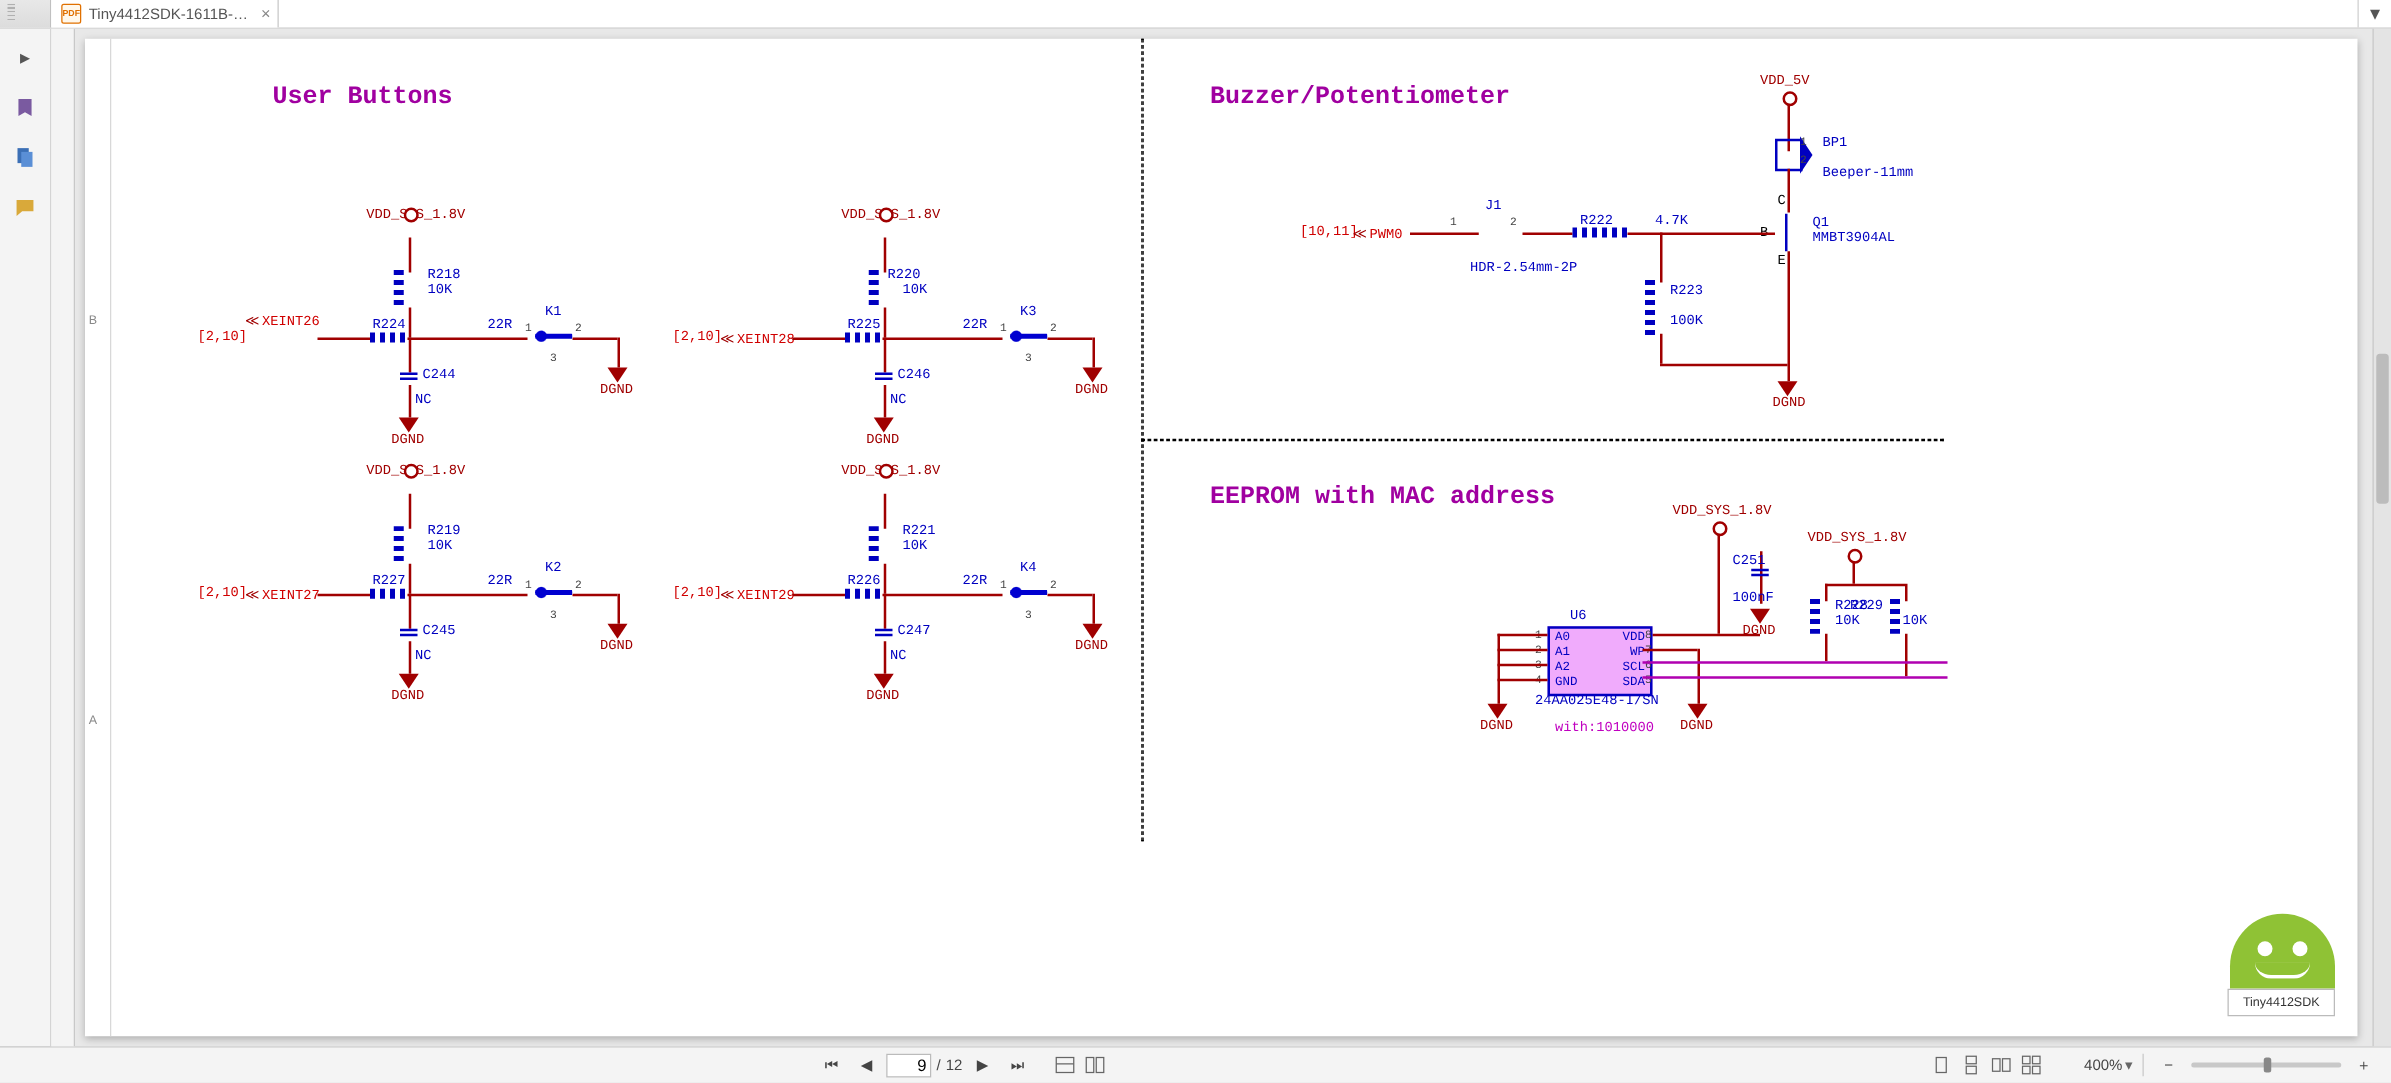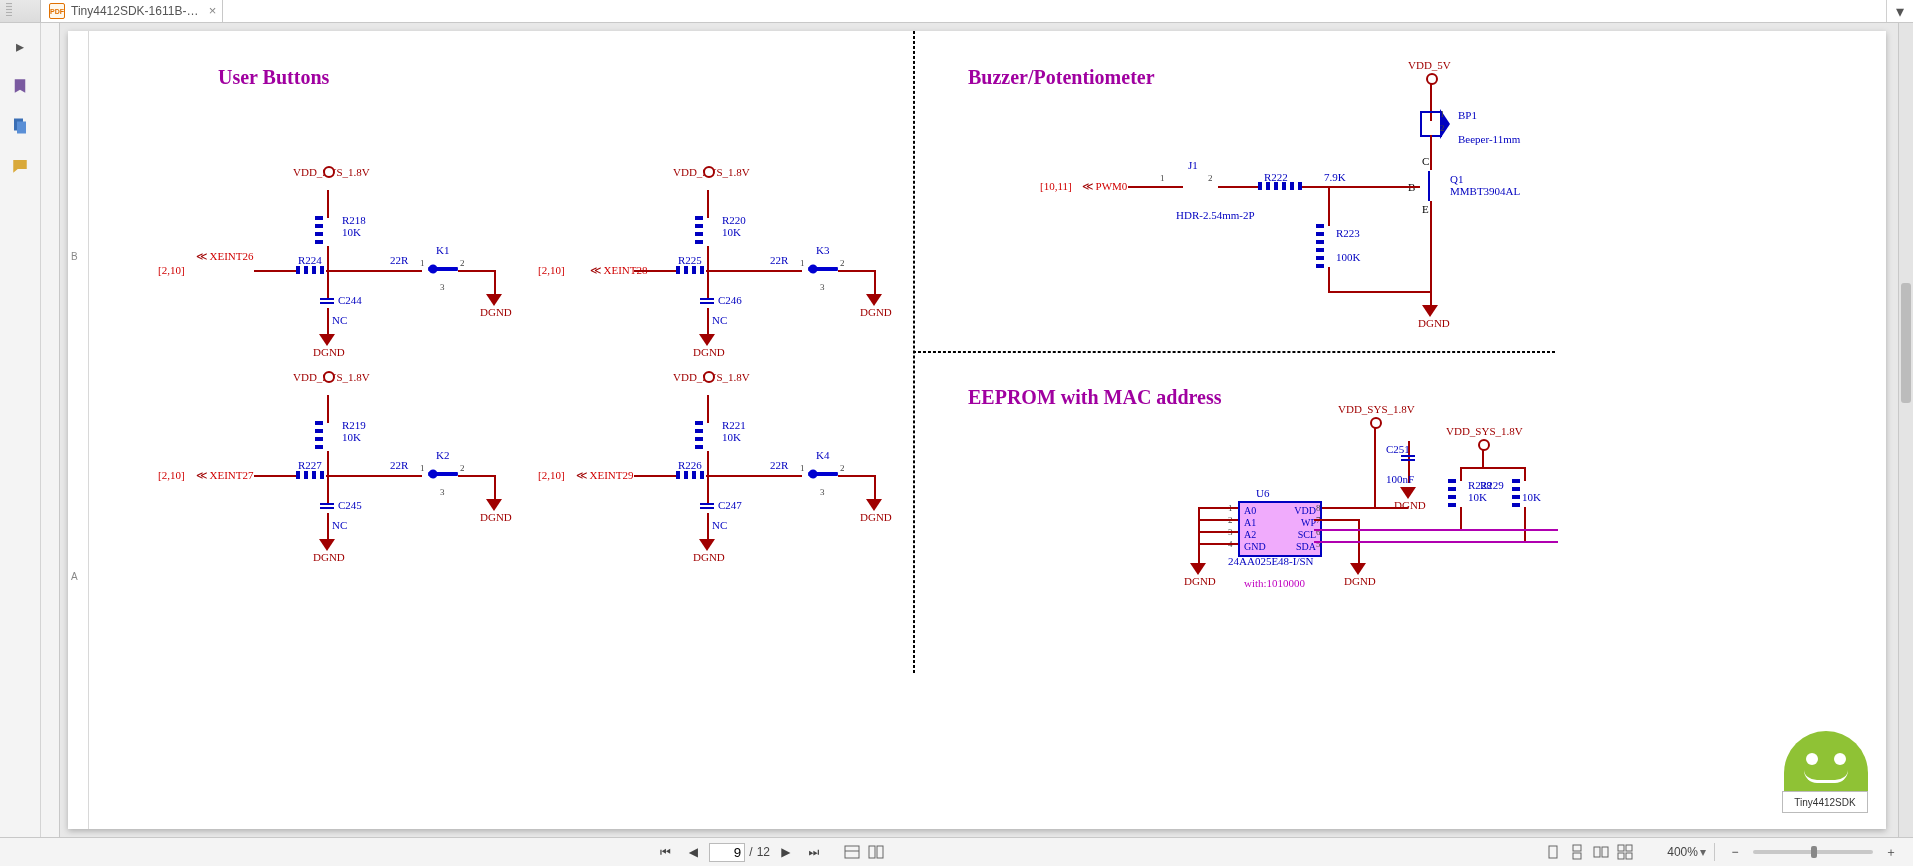--- a/index.html
+++ b/index.html
@@ -21,21 +21,21 @@
   .sidebar .sbtn   { width:28px;height:28px;display:flex;align-items:center;justify-content:center;color:#555;font-size:16px;border:1px solid transparent;border-radius:3px;}
   .sidebar .sbtn svg{width:18px;height:18px;}
 
   .pageframe       { flex:1; display:flex; background:#e8e8e8; position:relative; }
   .vruler          { width:18px; background:#f4f4f4; border-right:1px solid #c8c8c8; }
   .pageholder      { flex:1; overflow:hidden; position:relative; }
   .page            { position:absolute; left:8px; top:8px; right:12px; bottom:8px; background:#ffffff; box-shadow:0 2px 6px rgba(0,0,0,.25);}
   .page .margin-line{position:absolute;left:20px;top:0;bottom:0;width:0;border-left:1px solid #d8d8d8;}
 
   
-  .schematic       { position:absolute; left:0; top:0; width:100%; height:100%; font-family: Liberation Serif, serif; }
+  .schematic       { position:absolute; left:0; top:0; width:100%; height:100%; font-family: Liberation Mono, monospace; }
   .sec-border      { position:absolute; border:1px dashed #000; }
   .sec-title       { position:absolute; color:#a000a0; font-weight:bold; font-size:20px; white-space:nowrap; }
   .label           { position:absolute; font-size:11px; color:#0000c0; white-space:nowrap; }
   .label.red       { color:#d00000; }
   .label.darkred   { color:#a00000; }
   .label.black     { color:#000; }
   .label.mag       { color:#c000c0; }
   .hwire           { position:absolute; height:0; border-top:2px solid #a00000; }
   .vwire           { position:absolute; width:0; border-left:2px solid #a00000; }
   .resistor        { width:44px;height:8px;background:repeating-linear-gradient(90deg,#0000c0 0 4px,transparent 4px 8px);}
@@ -172,26 +172,26 @@
     <div class="gnd" style="left:161px;top:168px"></div>
     <span class="label darkred" style="position:absolute;left:155px;top:180px">DGND</span>
   </div>
             <div id="btn-anchor-1" style="position:absolute;left:470px;top:135px;width:380px;height:200px">
     <span class="label darkred" style="position:absolute;left:135px;top:0">VDD_SYS_1.8V</span>
     <div class="pwr" style="left:165px;top:14"></div>
     <div class="vwire" style="left:169px;top:24px;height:28px"></div>
     <div class="resistor-wrap" style="left:165px;top:50px;transform:rotate(90deg);transform-origin:left top">
                   <div class="resistor" style="width:30px"></div>
                 </div>
-    <span class="label" style="position:absolute;left:184px;top:48px">R220</span>
+    <span class="label" style="position:absolute;left:172px;top:48px">R220</span>
     <span class="label" style="position:absolute;left:184px;top:60px">10K</span>
     <div class="vwire" style="left:169px;top:80px;height:24px"></div>
 
     <span class="label red" style="position:absolute;left:0;top:98px">[2,10]</span>
-    <span class="port" style="left:52px;top:98px">XEINT28</span>
+    <span class="port" style="left:38px;top:98px">XEINT28</span>
     <div class="hwire" style="left:96px;top:104px;width:42px"></div>
     <div class="resistor-wrap" style="left:138px;top:100px">
                   <div class="resistor" style="width:30px"></div>
                 </div>
     <span class="label" style="position:absolute;left:140px;top:88px">R225</span>
     <span class="label" style="position:absolute;left:232px;top:88px">22R</span>
     <div class="hwire" style="left:168px;top:104px;width:96px"></div>
 
     <span class="pin-num" style="left:262px;top:92px">1</span>
     <div class="btn-sym" style="left:270px;top:98px"></div>
@@ -310,21 +310,21 @@
             <div class="hwire" style="left:1060px;top:155px;width:55px"></div>
             <span class="pin-num" style="left:1092px;top:142px">1</span>
             <span class="pin-num" style="left:1140px;top:142px">2</span>
             <span class="label" style="left:1120px;top:128px">J1</span>
             <span class="label" style="left:1108px;top:178px">HDR-2.54mm-2P</span>
             <div class="hwire" style="left:1150px;top:155px;width:40px"></div>
             <div class="resistor-wrap" style="left:1190px;top:151px">
                 <div class="resistor"></div>
               </div>
             <span class="label" style="left:1196px;top:140px">R222</span>
-            <span class="label" style="left:1256px;top:140px">7.9K</span>
+            <span class="label" style="left:1256px;top:140px">4.7K</span>
             <div class="hwire" style="left:1234px;top:155px;width:118px"></div>
 
             <span class="label red" style="left:972px;top:149px">[10,11]</span>
             <span class="port" style="left:1014px;top:149px">PWM0</span>
 
             <div class="vwire" style="left:1260px;top:155px;height:40px"></div>
             <div class="resistor-wrap" style="left:1256px;top:193px;transform:rotate(90deg);transform-origin:left top">
                 <div class="resistor"></div>
               </div>
             <span class="label" style="left:1268px;top:196px">R223</span>

